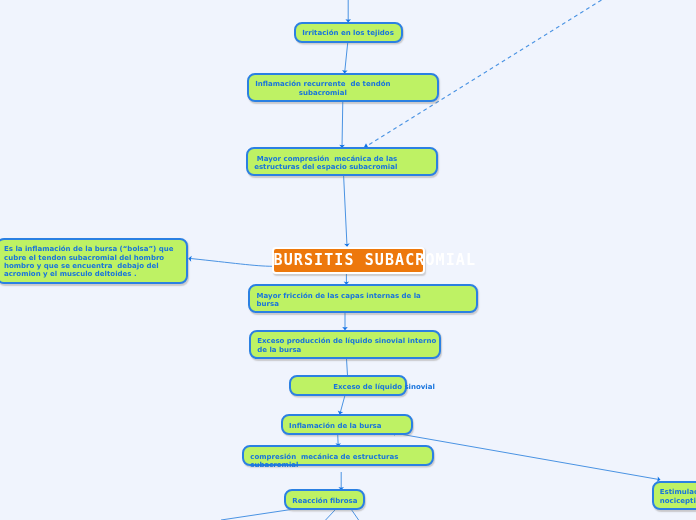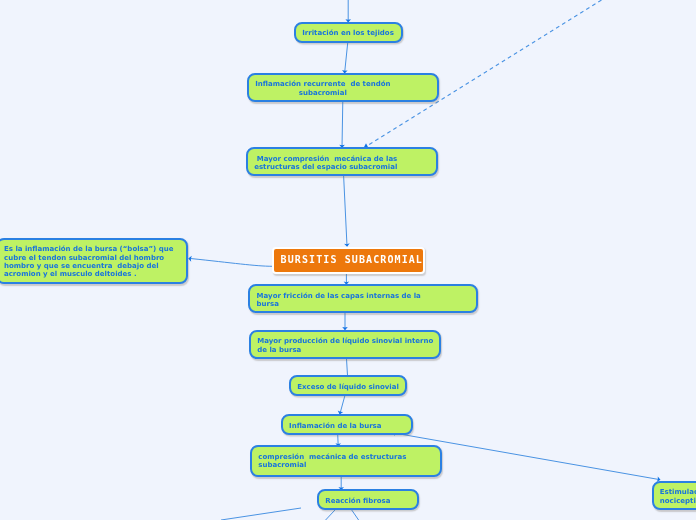--- a/index.html
+++ b/index.html
@@ -11,21 +11,21 @@
   .node{position:absolute;box-sizing:border-box;background:#bef264;
         border:2px solid #2b80e2;border-radius:8px;
         box-shadow:1px 1.5px 1.2px rgba(125,115,105,.33);
         display:flex;align-items:flex-start;z-index:2;}
   .node .txt{font-weight:bold;color:#1874dd;font-size:7px;line-height:8.4px;
              letter-spacing:0px;padding:5.5px 6.3px 0;display:block;
              white-space:pre;}
   .node.center{align-items:center;background:#ed780c;border:2px solid #ffffff;border-radius:4px;
         box-shadow:1px 1.5px 1.2px rgba(125,115,105,.30);}
   .node.center .txt{color:#fff;font-family:"DejaVu Sans Mono",monospace;
-      font-size:10px;letter-spacing:1.1px;font-weight:bold;width:100%;
+      font-size:15px;letter-spacing:1.1px;font-weight:bold;width:100%;
       text-align:right;padding:0;}
 </style>
 </head>
 <body>
 
 <div id="canvas">
   <svg class="links" viewBox="0 0 696 520" xmlns="http://www.w3.org/2000/svg">
     <g id="linkg" fill="none" stroke="#3b8ede" stroke-width="1.1">
         <path d="M 348.2 0 L 348.2 22" stroke="#4a93e3" stroke-width="1" fill="none"></path>
         <path d="M 348.20 22.50 L 351.00 19.20 L 348.20 19.86 L 345.40 19.20 Z" fill="#1273e6" stroke="none"></path>
@@ -71,34 +71,34 @@
 estructuras del espacio subacromial</span>
       </div>
       <div class="node center" style="left: 271.5px; top: 246.5px; width: 153.5px; height: 27.8px;">
         <span class="txt">BURSITIS SUBACROMIAL</span>
       </div>
       <div class="node" style="left: 248.3px; top: 284.3px; width: 230px; height: 29.2px;">
         <span class="txt">Mayor fricción de las capas internas de la
 bursa</span>
       </div>
       <div class="node" style="left: 248.9px; top: 329.7px; width: 192.4px; height: 29.5px;">
-        <span class="txt">Mayor producción de líquido sinovial interno
+        <span class="txt">Exceso producción de líquido sinovial interno
 de la bursa</span>
       </div>
-      <div class="node" style="left: 288.9px; top: 375.1px; width: 118.5px; height: 21.1px;">
+      <div class="node" style="left: 288.9px; top: 375.1px; width: 118.5px; height: 21.1px; padding-left: 36px;">
         <span class="txt">Exceso de líquido sinovial</span>
       </div>
       <div class="node" style="left: 280.8px; top: 414.1px; width: 132px; height: 21.1px;">
         <span class="txt">Inflamación de la bursa</span>
       </div>
-      <div class="node" style="left: 250px; top: 445.2px; width: 192.4px; height: 32px;">
+      <div class="node" style="left: 242px; top: 445.2px; width: 192.4px; height: 21px;">
         <span class="txt">compresión  mecánica de estructuras
 subacromial</span>
       </div>
-      <div class="node" style="left: 317px; top: 489.1px; width: 102px; height: 21.1px;">
+      <div class="node" style="left: 284px; top: 489.1px; width: 81px; height: 21.1px;">
         <span class="txt">Reacción fibrosa</span>
       </div>
       <div class="node" style="left: -4.3px; top: 237.6px; width: 192.5px; height: 46.9px;">
         <span class="txt">Es la inflamación de la bursa (“bolsa”) que
 cubre el tendon subacromial del hombro
 hombro y que se encuentra  debajo del
 acromion y el musculo deltoides .</span>
       </div>
       <div class="node" style="left: 651.5px; top: 480.8px; width: 110.5px; height: 29.4px;">
         <span class="txt">Estimulación

